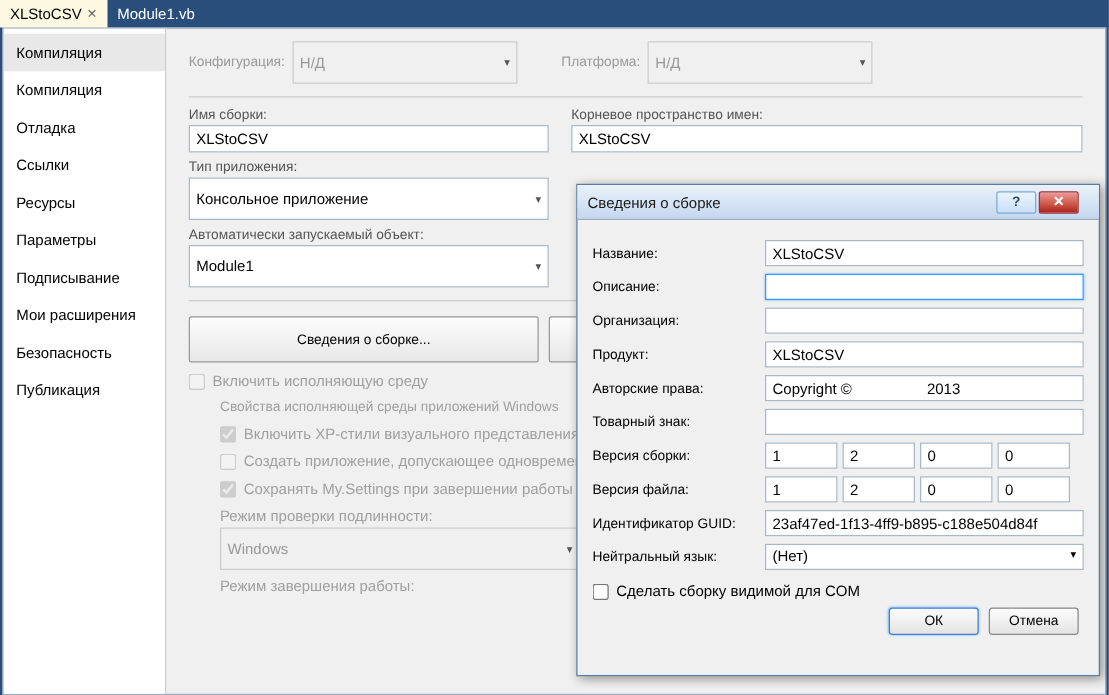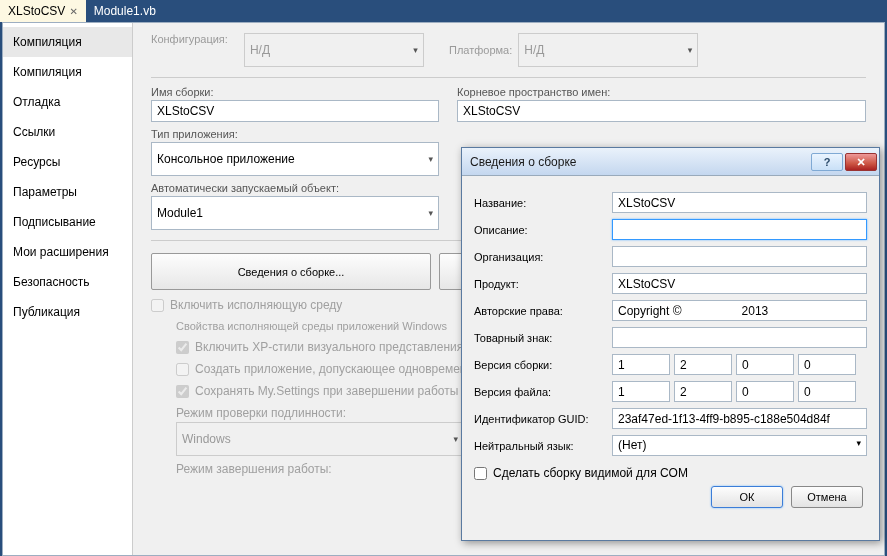--- a/index.html
+++ b/index.html
@@ -34,21 +34,21 @@
     .btn-wide { width: 280px; }
     .btn-mw { width: 140px; text-align: center; }
     
     .checkbox-row { display: flex; align-items: center; gap: 6px; margin: 8px 0; font-size: 11px; }
     .checkbox-row input[type=checkbox] { width: 13px; height: 13px; }
     .checkbox-row.disabled { color: #a0a0a0; }
     .section-label { color: #a0a0a0; font-size: 11px; margin-top: 8px; margin-left: 25px; }
     
     
     .dialog { position: absolute; top: 147px; left: 461px; width: 419px; height: 394px; background: #f0f0f0; border: 1px solid #5a7aa0; box-shadow: 2px 2px 8px rgba(0,0,0,.4); }
-    .dialog-titlebar { height: 28px; background: linear-gradient(#eaf2fb,#c4d7ef); display: flex; align-items: center; padding: 0 2px 0 8px; border-bottom: 1px solid #9ab; }
+    .dialog-titlebar { height: 28px; background: linear-gradient(#eaf2fb,#c4d7ef); display: flex; align-items: center; padding: 0 16px 0 8px; border-bottom: 1px solid #9ab; }
     .dialog-title { flex: 1; font-size: 12px; color: #1a1a1a; }
     .title-btn { width: 32px; height: 18px; margin-left: 2px; border: 1px solid #8ea; border-radius: 2px; text-align: center; font-size: 11px; line-height: 16px; cursor: pointer; }
     .title-help { background: linear-gradient(#eaf4ff,#c9e0f7); border-color: #7fa9d4; color: #2a4a6a; font-weight: bold; }
     .title-close { background: linear-gradient(#e99,#c54 60%,#a22); color: #fff; border-color: #933; font-weight: bold; }
     
     .dialog-body { padding: 16px 12px 6px; }
     .dlg-row { display: flex; align-items: center; margin-bottom: 6px; gap: 8px; }
     .dlg-label { width: 130px; font-size: 11px; color: #000; }
     .dlg-input { flex: 1; border: 1px solid #aab8c6; padding: 2px 5px; font-size: 12px; background: #fff; height: 21px; }
     .dlg-input.focused { border-color: #3399ff; box-shadow: 0 0 2px #6cb6ff; }
@@ -85,21 +85,21 @@
     <div class="side-nav-item">Параметры</div>
     <div class="side-nav-item">Подписывание</div>
     <div class="side-nav-item">Мои расширения</div>
     <div class="side-nav-item">Безопасность</div>
     <div class="side-nav-item">Публикация</div>
   </div>
 
   <div class="main-content">
     <div class="form-row disabled">
       <div class="form-group" style="flex:0 0 280px;">
-        <div style="display:flex;align-items:flex-start;gap:16px;">
+        <div style="display:flex;align-items:center;gap:6px;">
           <label>Конфигурация:</label>
           <div class="combo disabled" style="width:180px;">
             <span>Н/Д</span>
           </div>
         </div>
       </div>
       <div class="form-group">
         <div style="display:flex;align-items:center;gap:6px;">
           <label>Платформа:</label>
           <div class="combo disabled" style="width:180px;">

